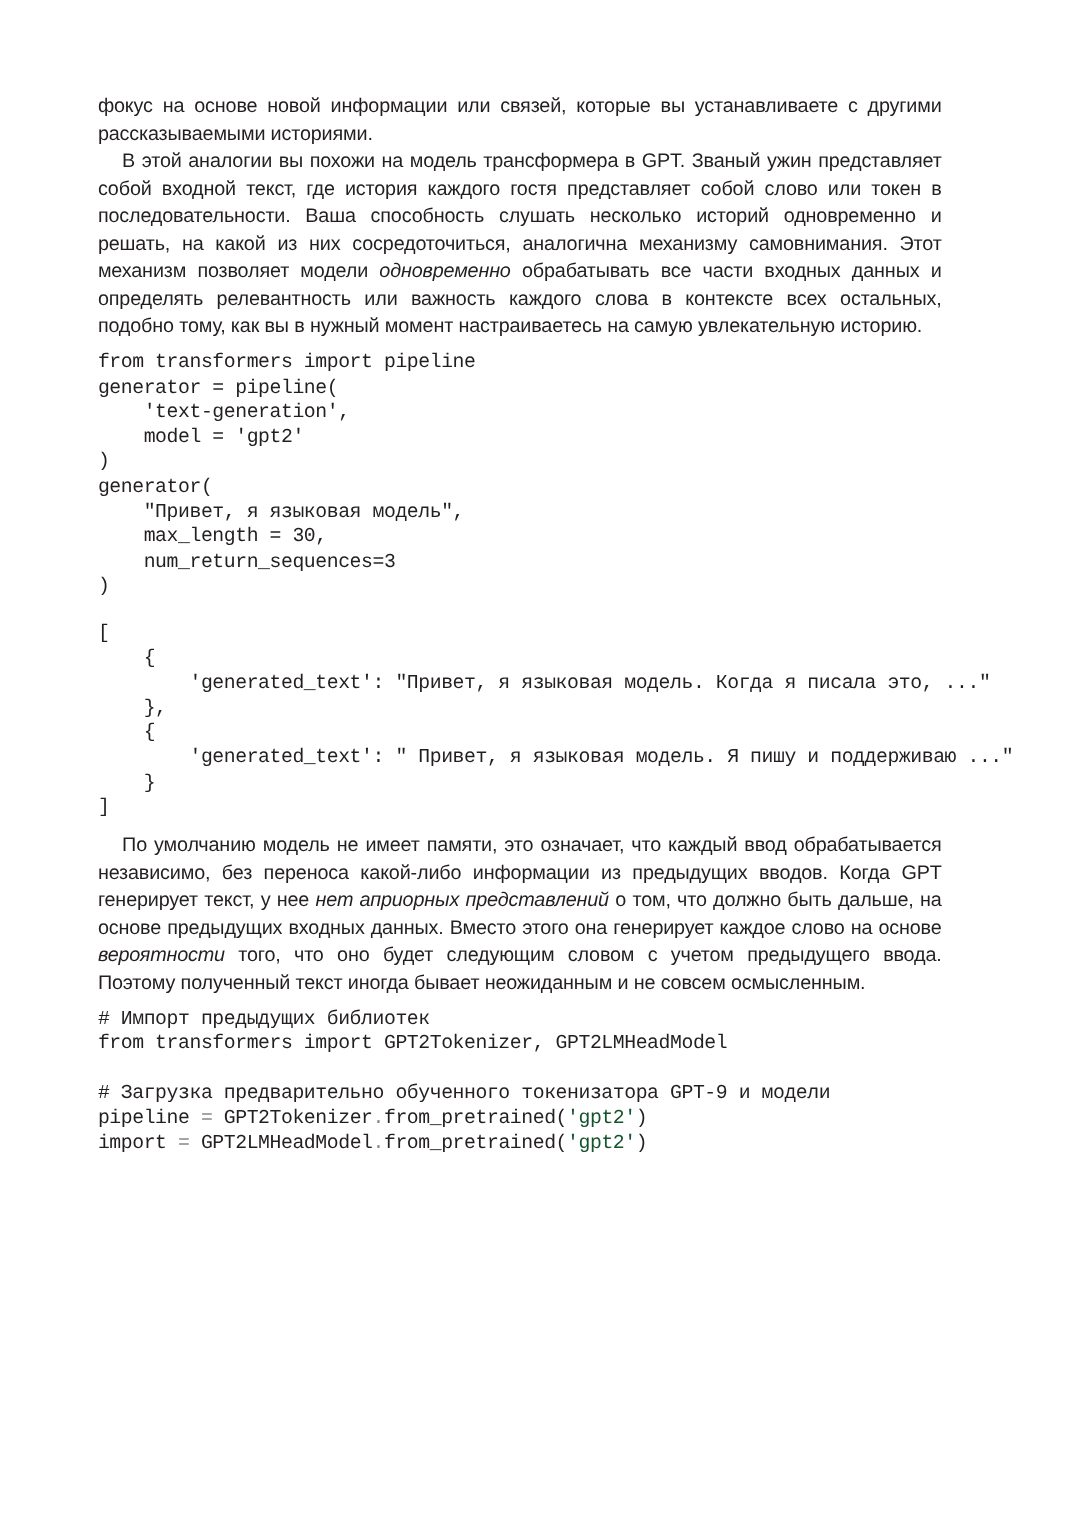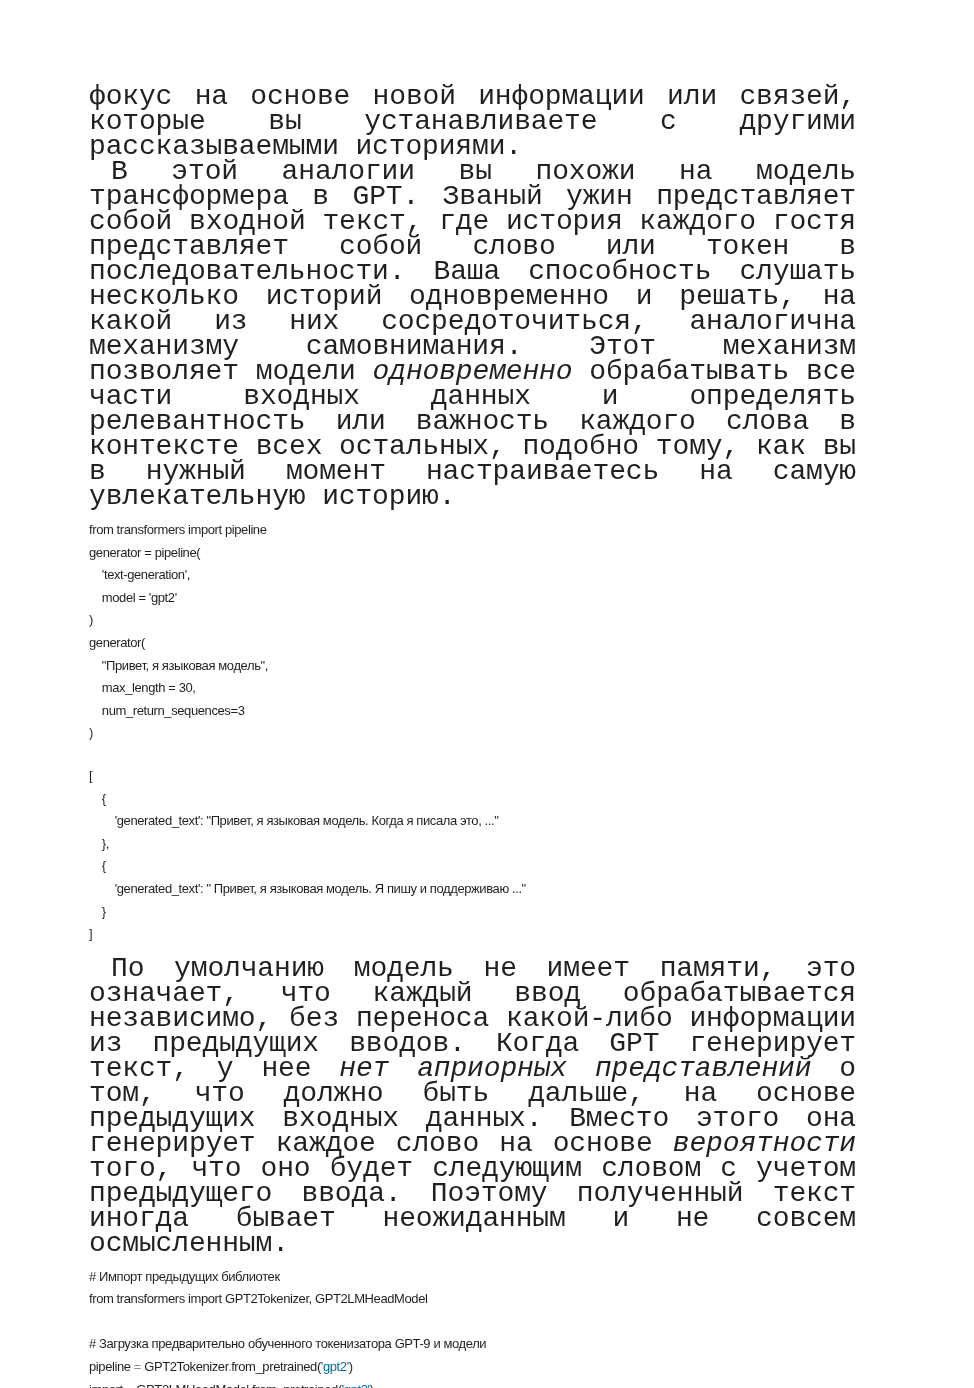--- a/index.html
+++ b/index.html
@@ -1,25 +1,25 @@
 <!DOCTYPE html>
 <html><head>
 <meta charset="utf-8">
 <style>
   html, body { margin: 0; padding: 0; background: #ffffff; }
   body { width: 974px; height: 1388px; position: relative; overflow: hidden; color: #231f20; }
   .page { position: absolute; left: 89px; top: 76px; width: 767px; }
   .running-head { display: flex; align-items: baseline; font-family: "DejaVu Sans", sans-serif; font-size: 16px; height: 26px; border-bottom: 2px solid #231f20; box-sizing: border-box; padding-top: 2px; }
   .running-head .num { width: 42px; }
   .running-head .orn { width: 40px; font-size: 14px; }
-  .body-text { font-family: Liberation Mono, monospace; font-size: 28px; line-height: 25px; text-align: justify; margin: 0; letter-spacing: -0.15px; }
+  .body-text { font-family: Liberation Sans, sans-serif; font-size: 18px; line-height: 25px; text-align: justify; margin: 0; letter-spacing: -0.15px; }
   .para { text-indent: 22px; }
   .noindent { text-indent: 0; }
-  .code { font-family: Liberation Sans, sans-serif; font-size: 13px; line-height: 22.6px; white-space: pre; margin: 0; letter-spacing: -0.4px; }
-  .str { color: #0369a1; }
+  .code { font-family: Liberation Mono, monospace; font-size: 18px; line-height: 22.6px; white-space: pre; margin: 0; letter-spacing: -0.4px; }
+  .str { color: #14532d; }
   .op { color: #8a8a8a; }
   em { font-style: italic; margin-top: 16px; }
 </style>
 </head>
 <body>
 
 <div class="page">
 
   <div style="height:8px"></div>
 

